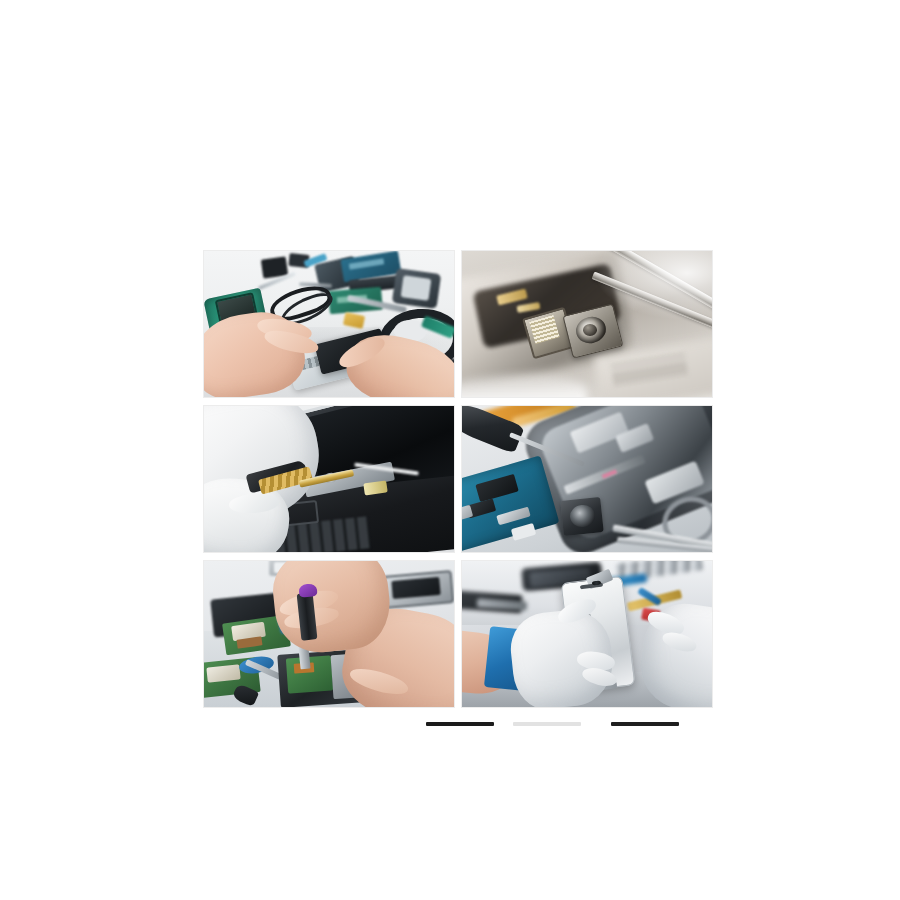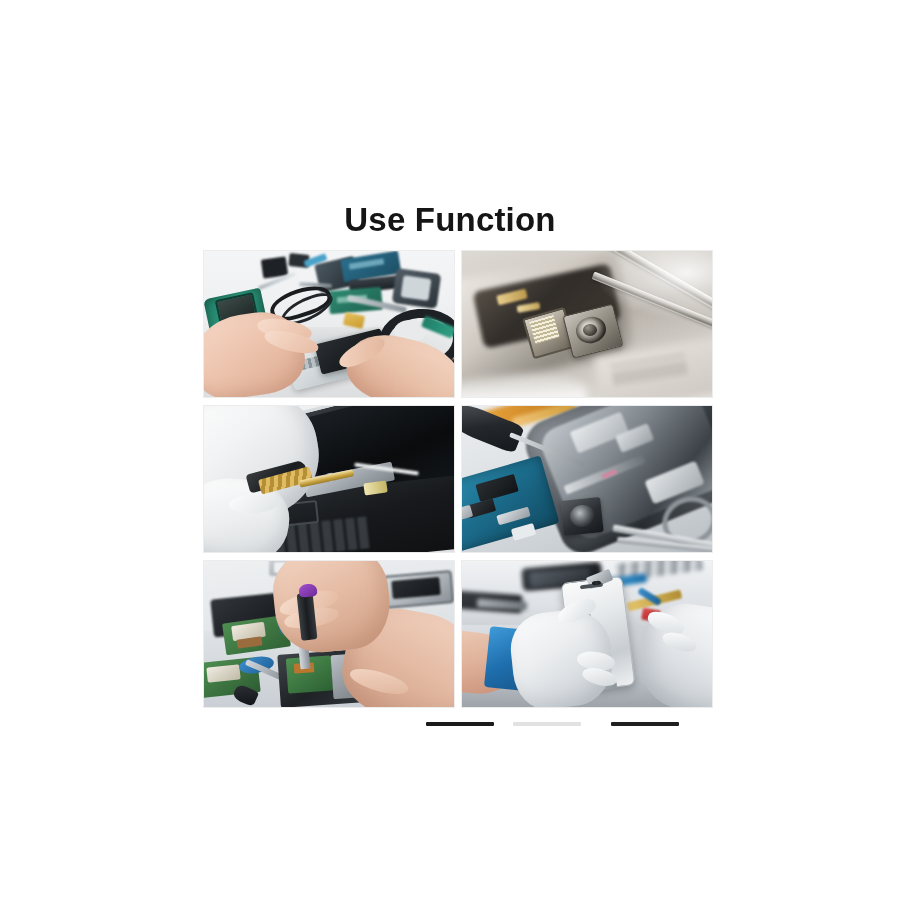--- a/index.html
+++ b/index.html
@@ -447,21 +447,20 @@
   }
   .strip-a { left: 223px; width: 68px; background: #1b1b1b; }
   .strip-b { left: 310px; width: 68px; background: #e2e2e2; }
   .strip-c { left: 408px; width: 68px; background: #1f1f1f; }
 </style>
 </head>
 <body>
 
 <div class="page">
 
-  <div class="title">Use Function</div>
 
   <div class="gallery">
 
     <div class="cell">
       <div class="photo">
         <div class="lay c1-bg"></div>
         <div class="lay c1-deskshadow"></div>
         <div class="lay c1-chip-a blur1"></div>
         <div class="lay c1-chip-b blur1"></div>
         <div class="lay c1-flex-a blur1"></div>

